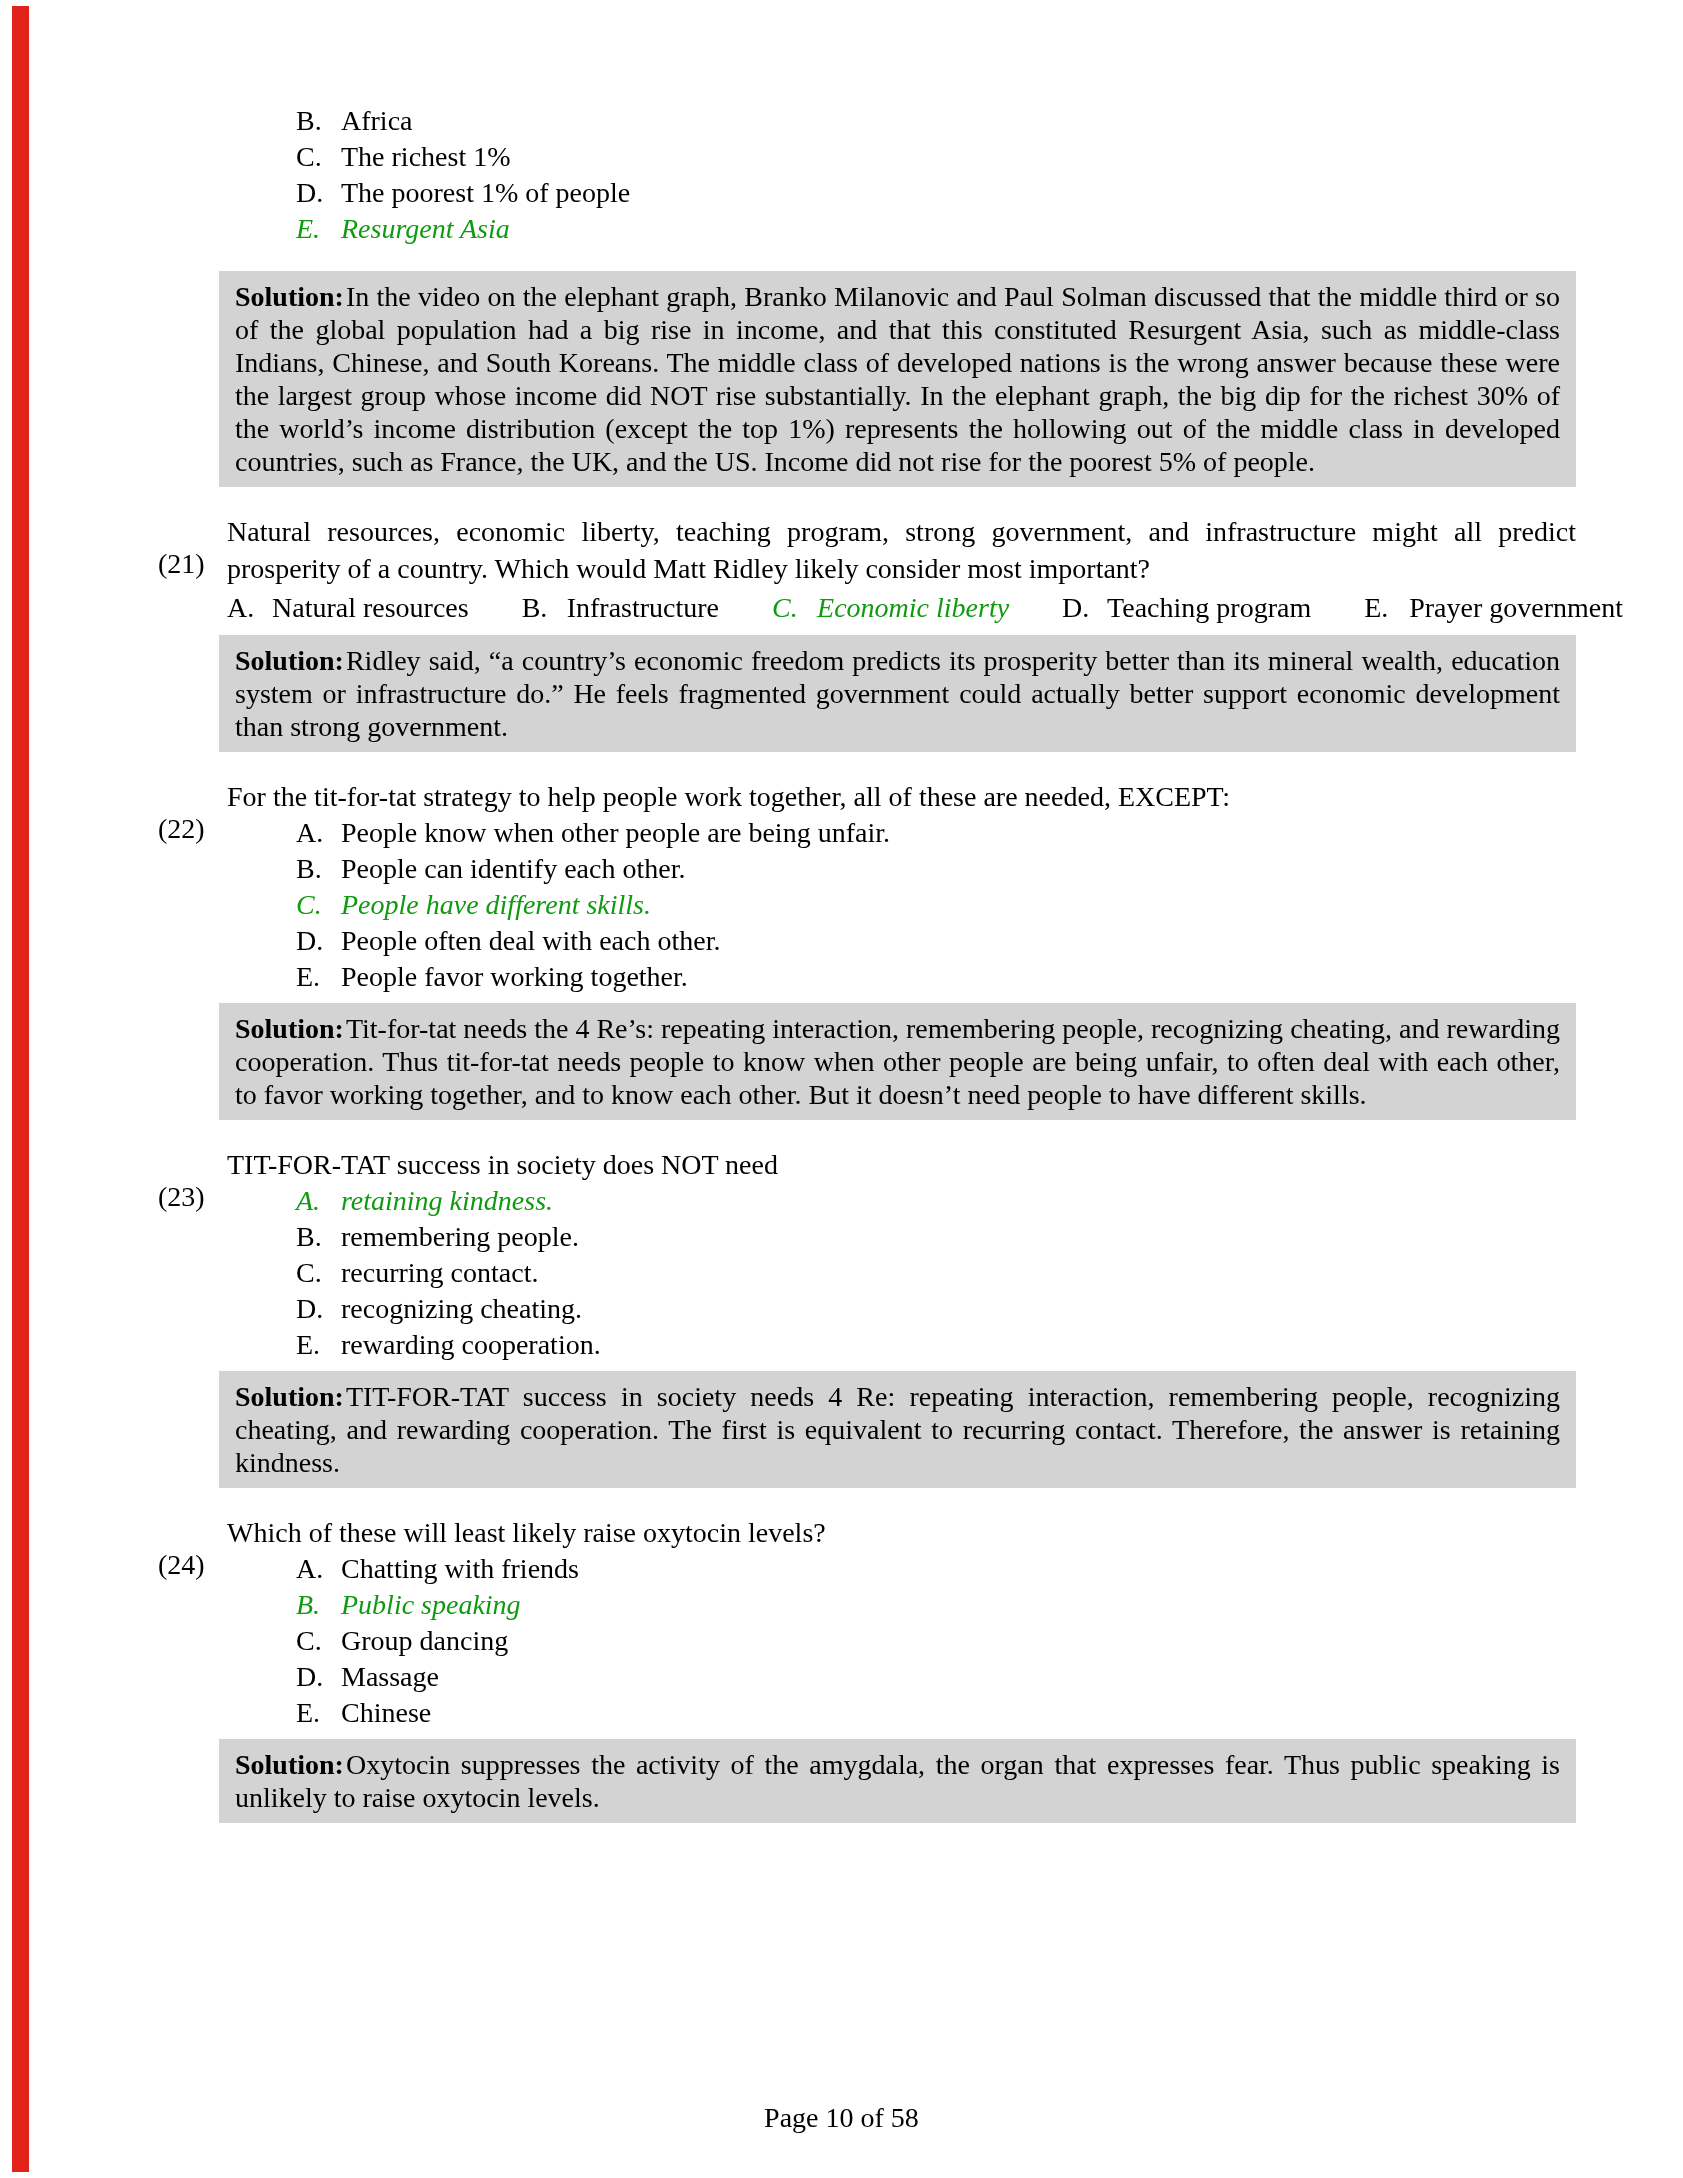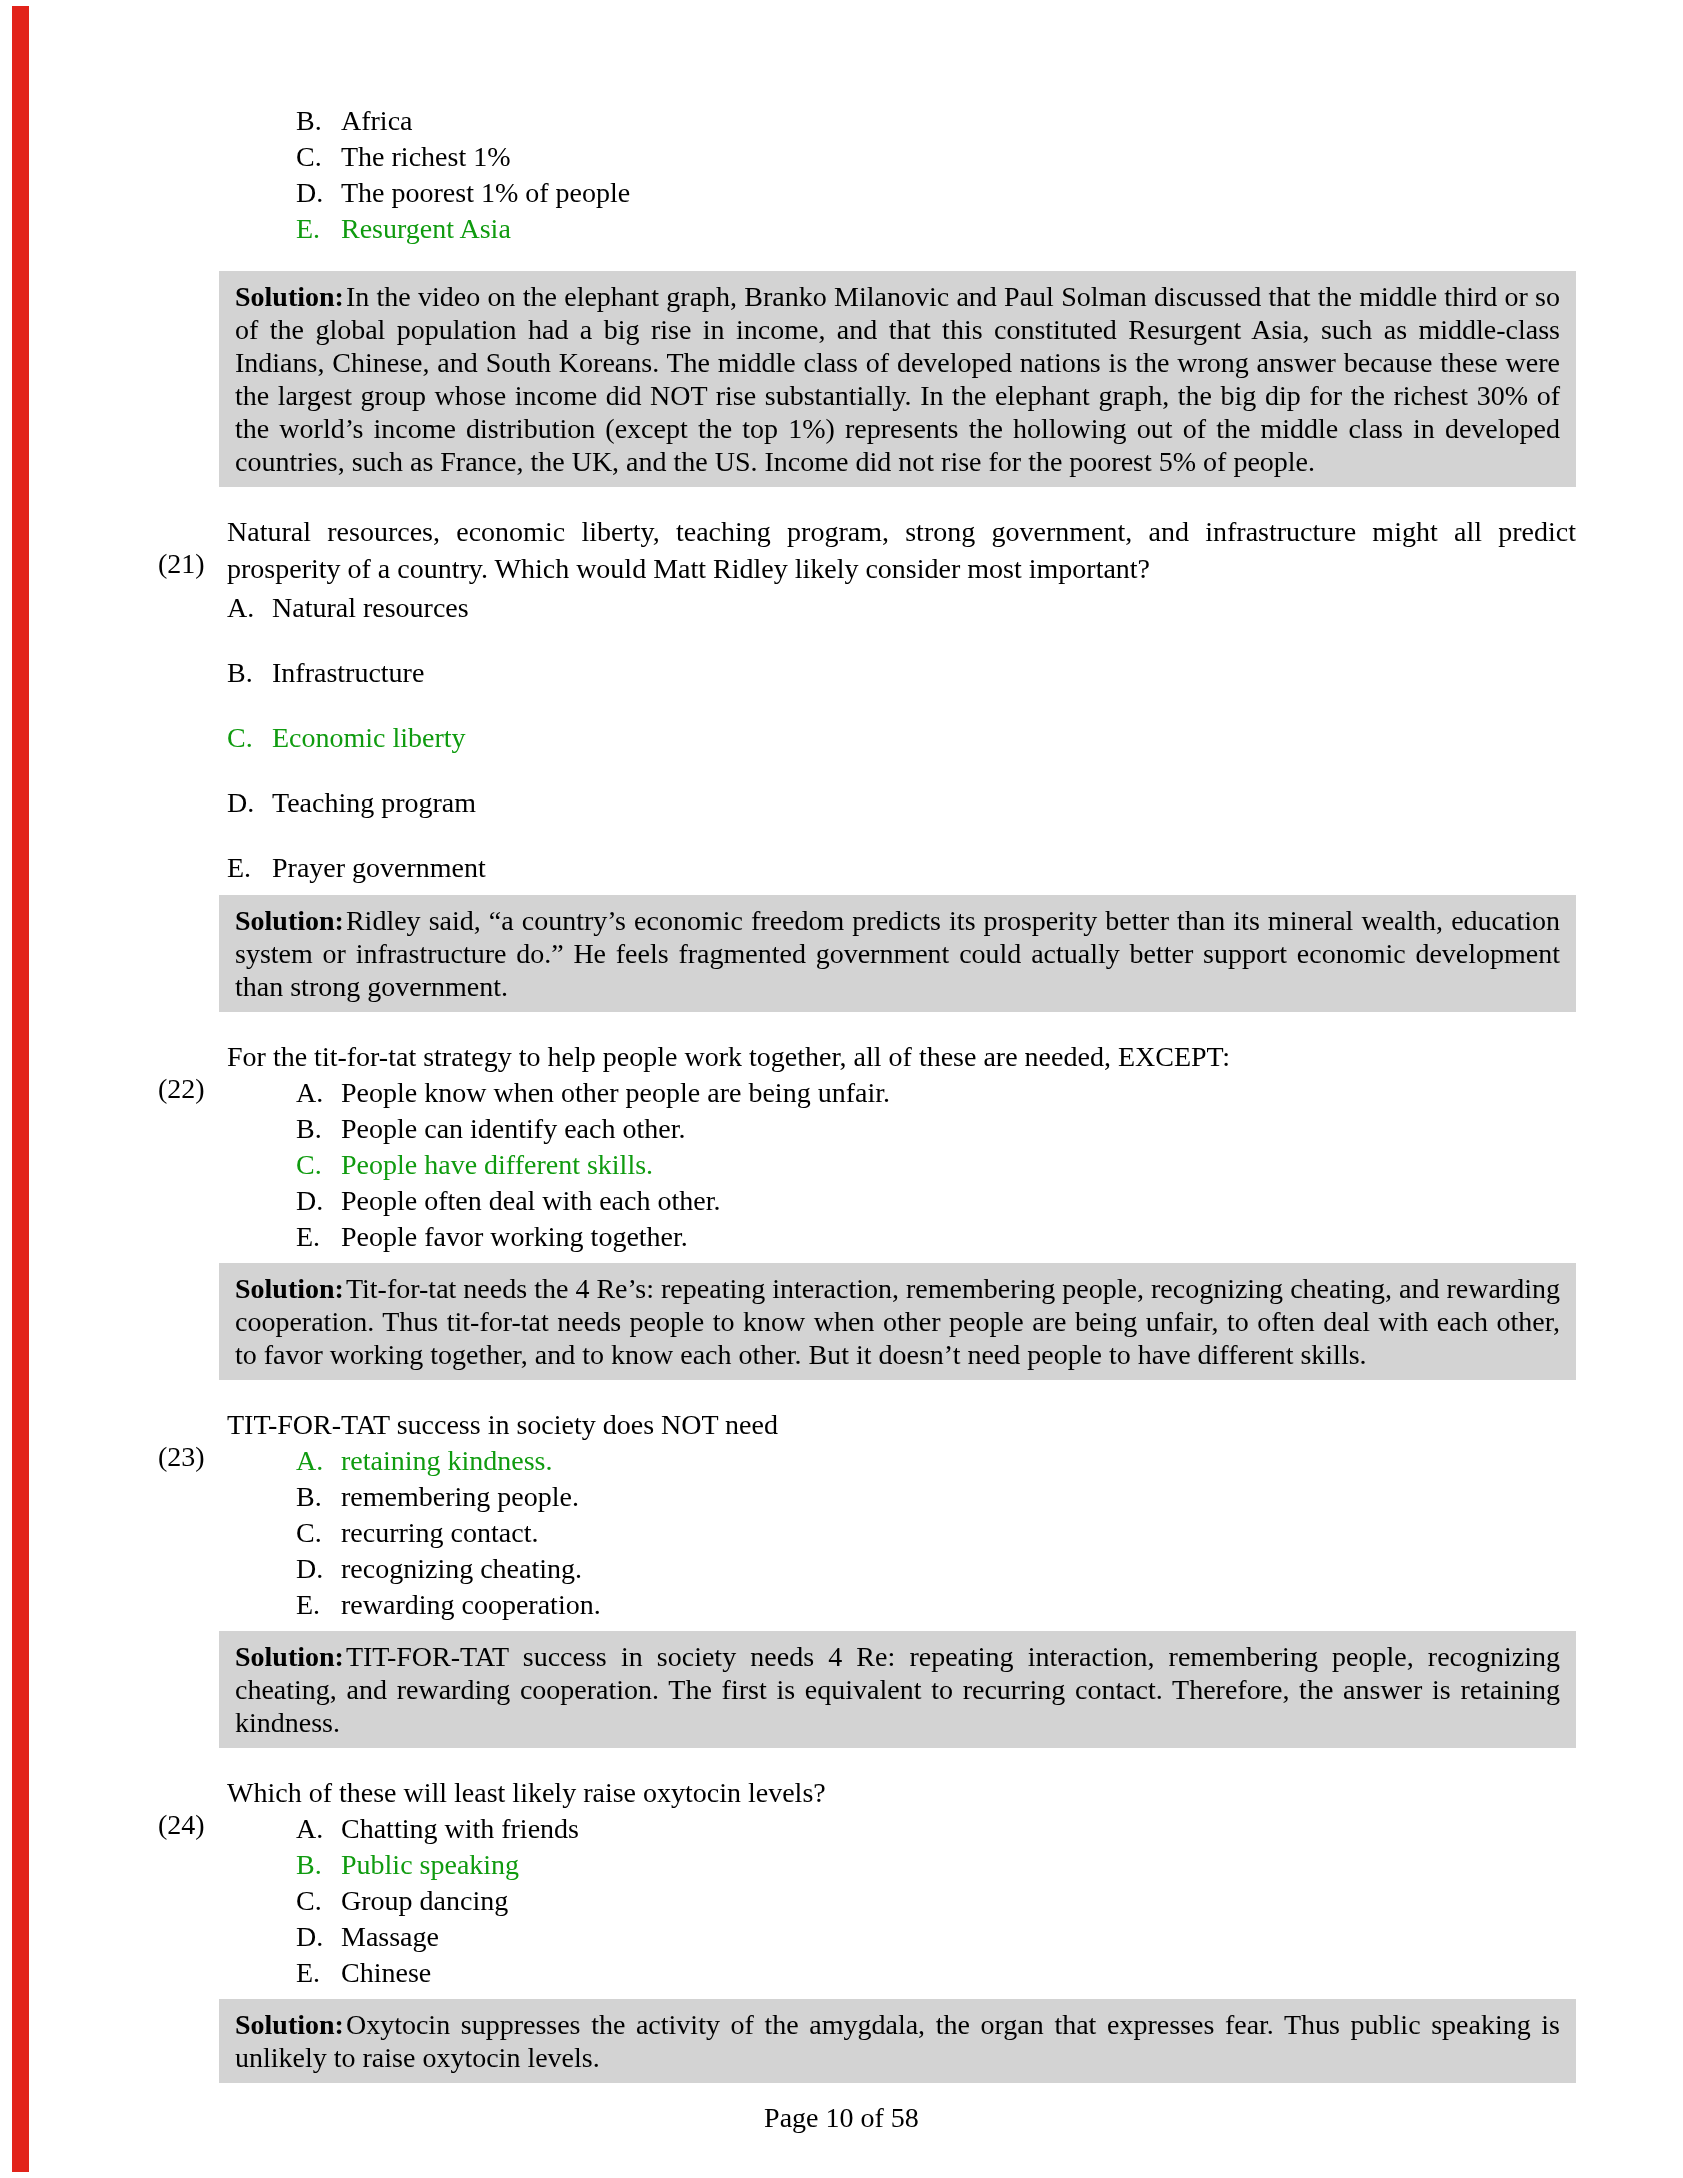--- a/index.html
+++ b/index.html
@@ -22,22 +22,22 @@
     background:var(--bar-red);
   }
   .content{padding:103px 107px 0 158px;}
   section.qblock{position:relative;padding-left:69px;margin-top:26px;}
   section.qblock.first{margin-top:0;}
   .qnum{position:absolute;left:0;top:0;line-height:37px;margin-top:32px;}
   .qtext{line-height:37px;text-align:justify;}
   ul.options{list-style:none;margin:0;padding:0;margin-left:69px;}
   ul.options li{line-height:36px;white-space:nowrap;}
   .olabel{display:inline-block;min-width:45px;}
-  .options-row{display:flex;gap:27px;line-height:38px;margin-top:2px;white-space:nowrap;flex-direction:column;}
-  .correct{color:var(--green);}
+  .options-row{display:flex;gap:53px;line-height:38px;margin-top:2px;white-space:nowrap;}
+  .correct{color:var(--green);font-style:italic;}
   .solution{
     background:var(--sol-bg);
     margin-top:8px;margin-left:-8px;
     padding:9px 16px;
     line-height:33px;
     text-align:justify;
   }
   .solution.after-list{margin-top:24px;}
   .solution b{margin-right:2px;}
   .footer{position:absolute;left:0;right:0;top:2101px;text-align:center;line-height:33px;}

